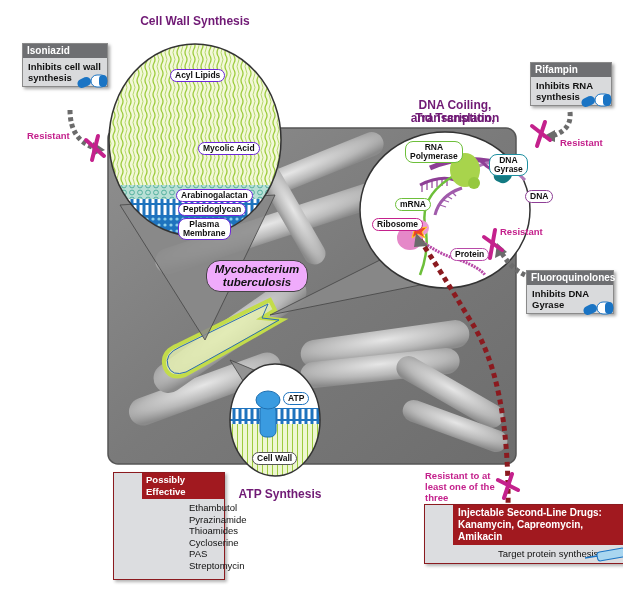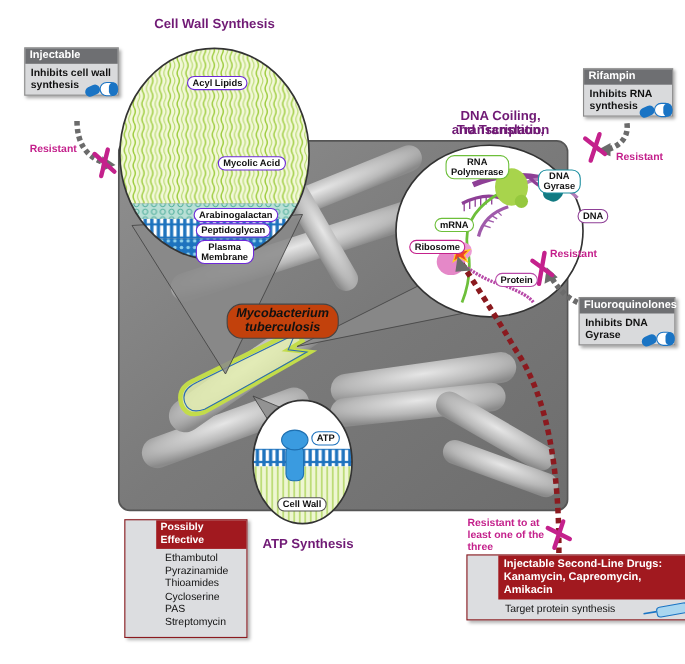--- a/index.html
+++ b/index.html
@@ -6,21 +6,21 @@
   body { width:623px; height:604px; position:relative; overflow:hidden; font-family:"Liberation Sans", sans-serif; }
   .abs { position:absolute; }
   .title { font-weight:bold; font-size:12px; color:#701a75; text-align:center; line-height:13px; }
   .drugbox { position:absolute; background:#d9dadc; border:1px solid #8a8a8a; box-shadow:2px 2px 3px rgba(0,0,0,0.35); }
   .drugbox .hd { background:#6e6f72; color:#fff; font-weight:bold; font-size:10px; padding:1px 4px; line-height:12px; }
   .drugbox .bd { font-size:9.5px; color:#111; padding:3px 5px; line-height:11px;font-weight:bold; }
   .resist { position:absolute; color:#c4218c; font-weight:bold; font-size:9.5px; line-height:11px; }
   .lbl { position:absolute; background:#fff; border:1px solid #6d28d9; border-radius:8px; font-weight:bold; font-size:8.5px; line-height:9px; padding:1px 4px; text-align:center; color:#111; white-space:nowrap; }
   .redbox { position:absolute; background:#dcdde0; border:1px solid #8b1a1f; box-shadow:2px 2px 3px rgba(0,0,0,0.3);padding-left:28px; }
   .redbox .hd { background:#a1191f; color:#fff; font-weight:bold; font-size:10px; padding:2px 5px; line-height:12px; }
-  .redbox .bd { font-size:9.5px; color:#111; padding:3px 6px; line-height:11.5px; }
+  .redbox .bd { font-size:9.5px; color:#111; padding:3px 6px; line-height:11.5px;margin-left:39px; }
 </style>
 </head>
 <body>
 
 <svg class="abs" style="left:0;top:0" width="623" height="604">
   <defs>
     <linearGradient id="semBg" x1="0" y1="0" x2="1" y2="1">
       <stop offset="0" stop-color="#8f8f8f"></stop>
       <stop offset="0.5" stop-color="#7a7a7a"></stop>
       <stop offset="1" stop-color="#6d6d6d"></stop>
@@ -166,37 +166,37 @@
 <div class="abs title" style="left:385px;top:99px;width:140px">DNA Coiling, Transcription,</div>
 <div class="abs title" style="left:385px;top:112px;width:140px">and Translation</div>
 <div class="abs title" style="left:235px;top:488px;width:90px">ATP Synthesis</div>
 
 <div class="lbl" style="left:170px;top:69px">Acyl Lipids</div>
 <div class="lbl" style="left:198px;top:142px">Mycolic Acid</div>
 <div class="lbl" style="left:176px;top:189px">Arabinogalactan</div>
 <div class="lbl" style="left:178px;top:203px">Peptidoglycan</div>
 <div class="lbl" style="left:178px;top:218px"><span>Plasma</span><br><span>Membrane</span></div>
 
-<div class="abs" style="left:206px;top:276px;width:100px;background:#c2410c;border:1px solid #444;border-radius:14px;text-align:center;font-style:italic;font-weight:bold;font-size:11.5px;line-height:13px;padding:2px 0;color:#111">
+<div class="abs" style="left:206px;top:260px;width:100px;background:#f0abfc;border:1px solid #444;border-radius:14px;text-align:center;font-style:italic;font-weight:bold;font-size:11.5px;line-height:13px;padding:2px 0;color:#111">
   <div>Mycobacterium</div>
   <div>tuberculosis</div>
 </div>
 
 <div class="lbl" style="left:405px;top:141px;border-color:#6dbf3a"><span>RNA</span><br><span>Polymerase</span></div>
 <div class="lbl" style="left:489px;top:154px;border-color:#1d8fa0"><span>DNA</span><br><span>Gyrase</span></div>
 <div class="lbl" style="left:525px;top:190px;border-color:#8e3f96">DNA</div>
 <div class="lbl" style="left:395px;top:198px;border-color:#6dbf3a">mRNA</div>
 <div class="lbl" style="left:372px;top:218px;border-color:#c4218c">Ribosome</div>
 <div class="lbl" style="left:450px;top:248px;border-color:#b84aa8">Protein</div>
 
 <div class="lbl" style="left:283px;top:392px;border-color:#1e73be">ATP</div>
 <div class="lbl" style="left:252px;top:452px;border-color:#555">Cell Wall</div>
 
 <div class="drugbox" style="left:22px;top:43px;width:84px">
-  <div class="hd">Injectable</div>
+  <div class="hd">Isoniazid</div>
   <div class="bd"><span>Inhibits cell wall</span><br><span>synthesis</span></div>
   <svg class="abs" style="right:-4px;bottom:-4px" width="36" height="18">
       <rect x="2" y="6" width="14" height="9" rx="4.5" fill="#1a74c4" transform="rotate(-25 9 10)"></rect>
       <rect x="16" y="3" width="16" height="12" rx="6" fill="#ffffff" stroke="#1a74c4"></rect>
       <rect x="24" y="3" width="8" height="12" rx="4" fill="#1a74c4"></rect>
     </svg>
 </div>
 <div class="drugbox" style="left:530px;top:62px;width:80px">
   <div class="hd">Rifampin</div>
   <div class="bd"><span>Inhibits RNA</span><br><span>synthesis</span></div>

